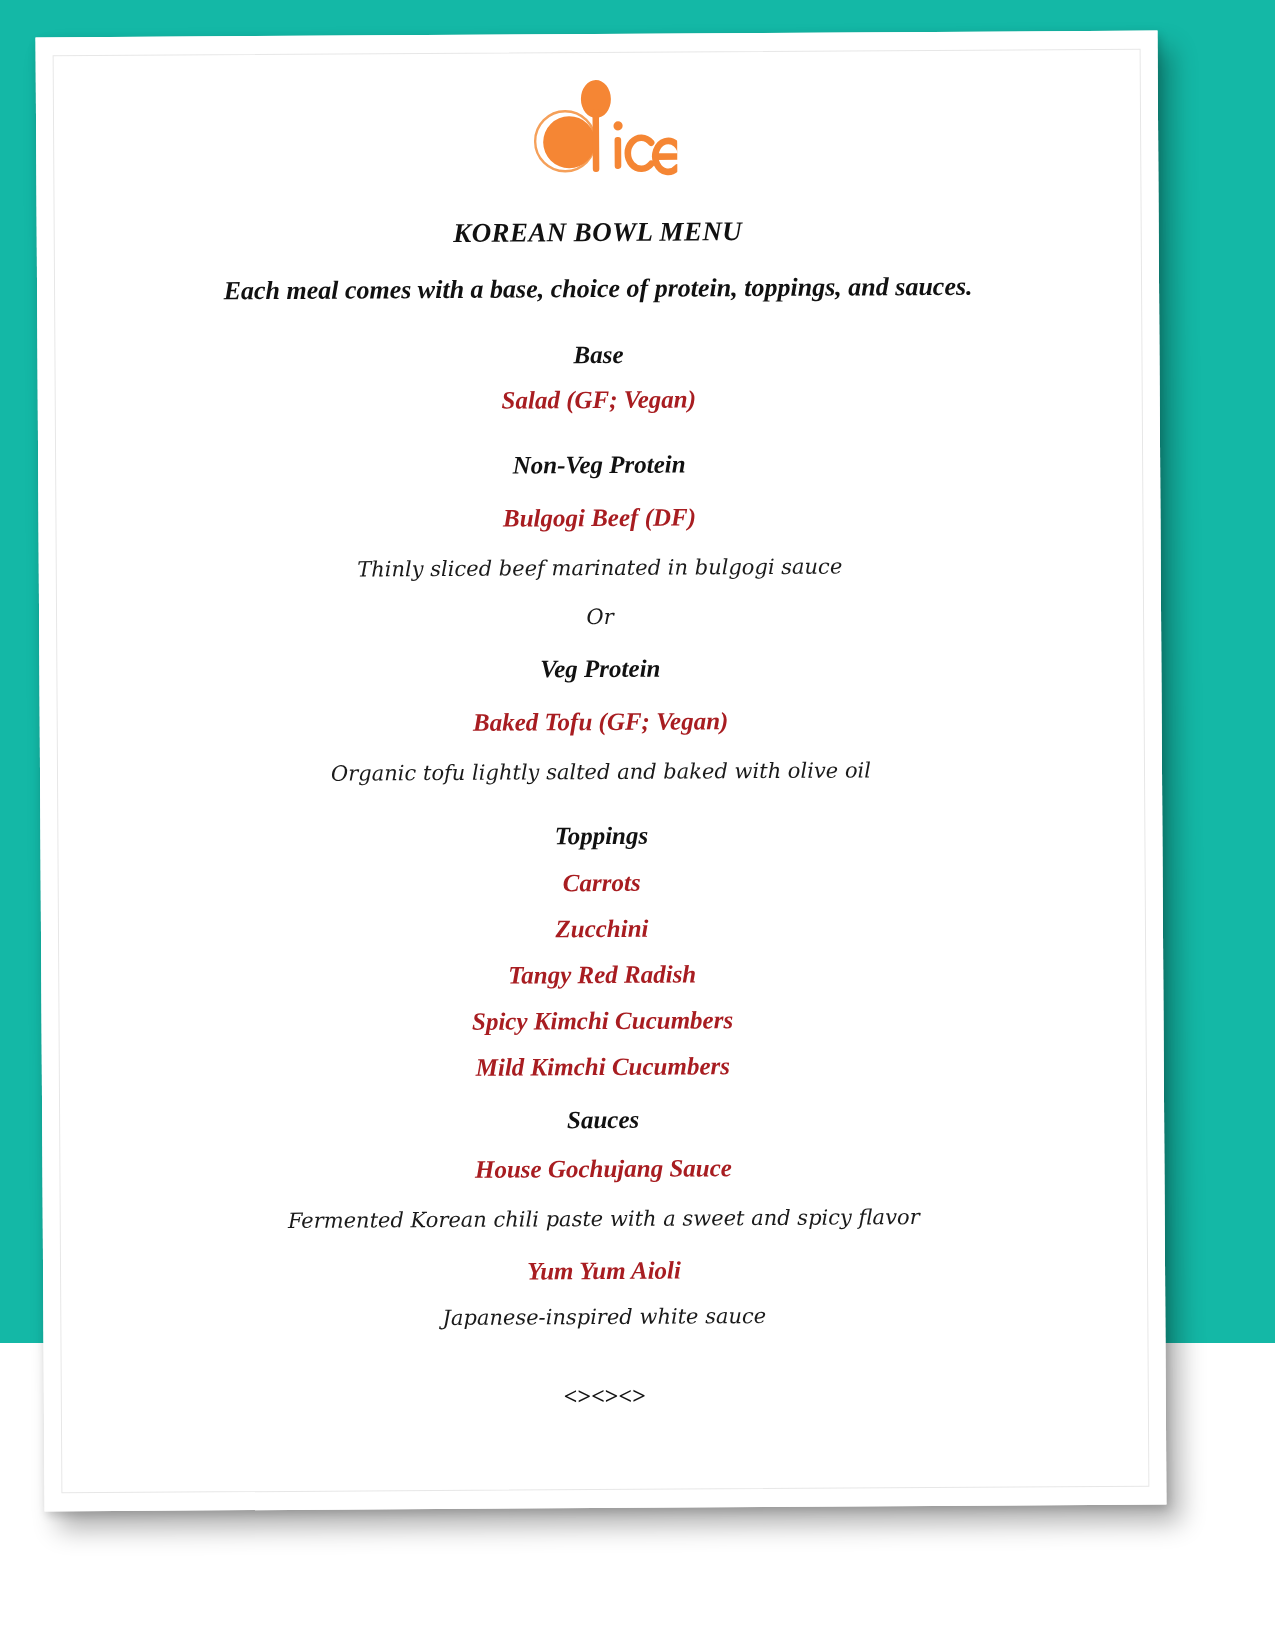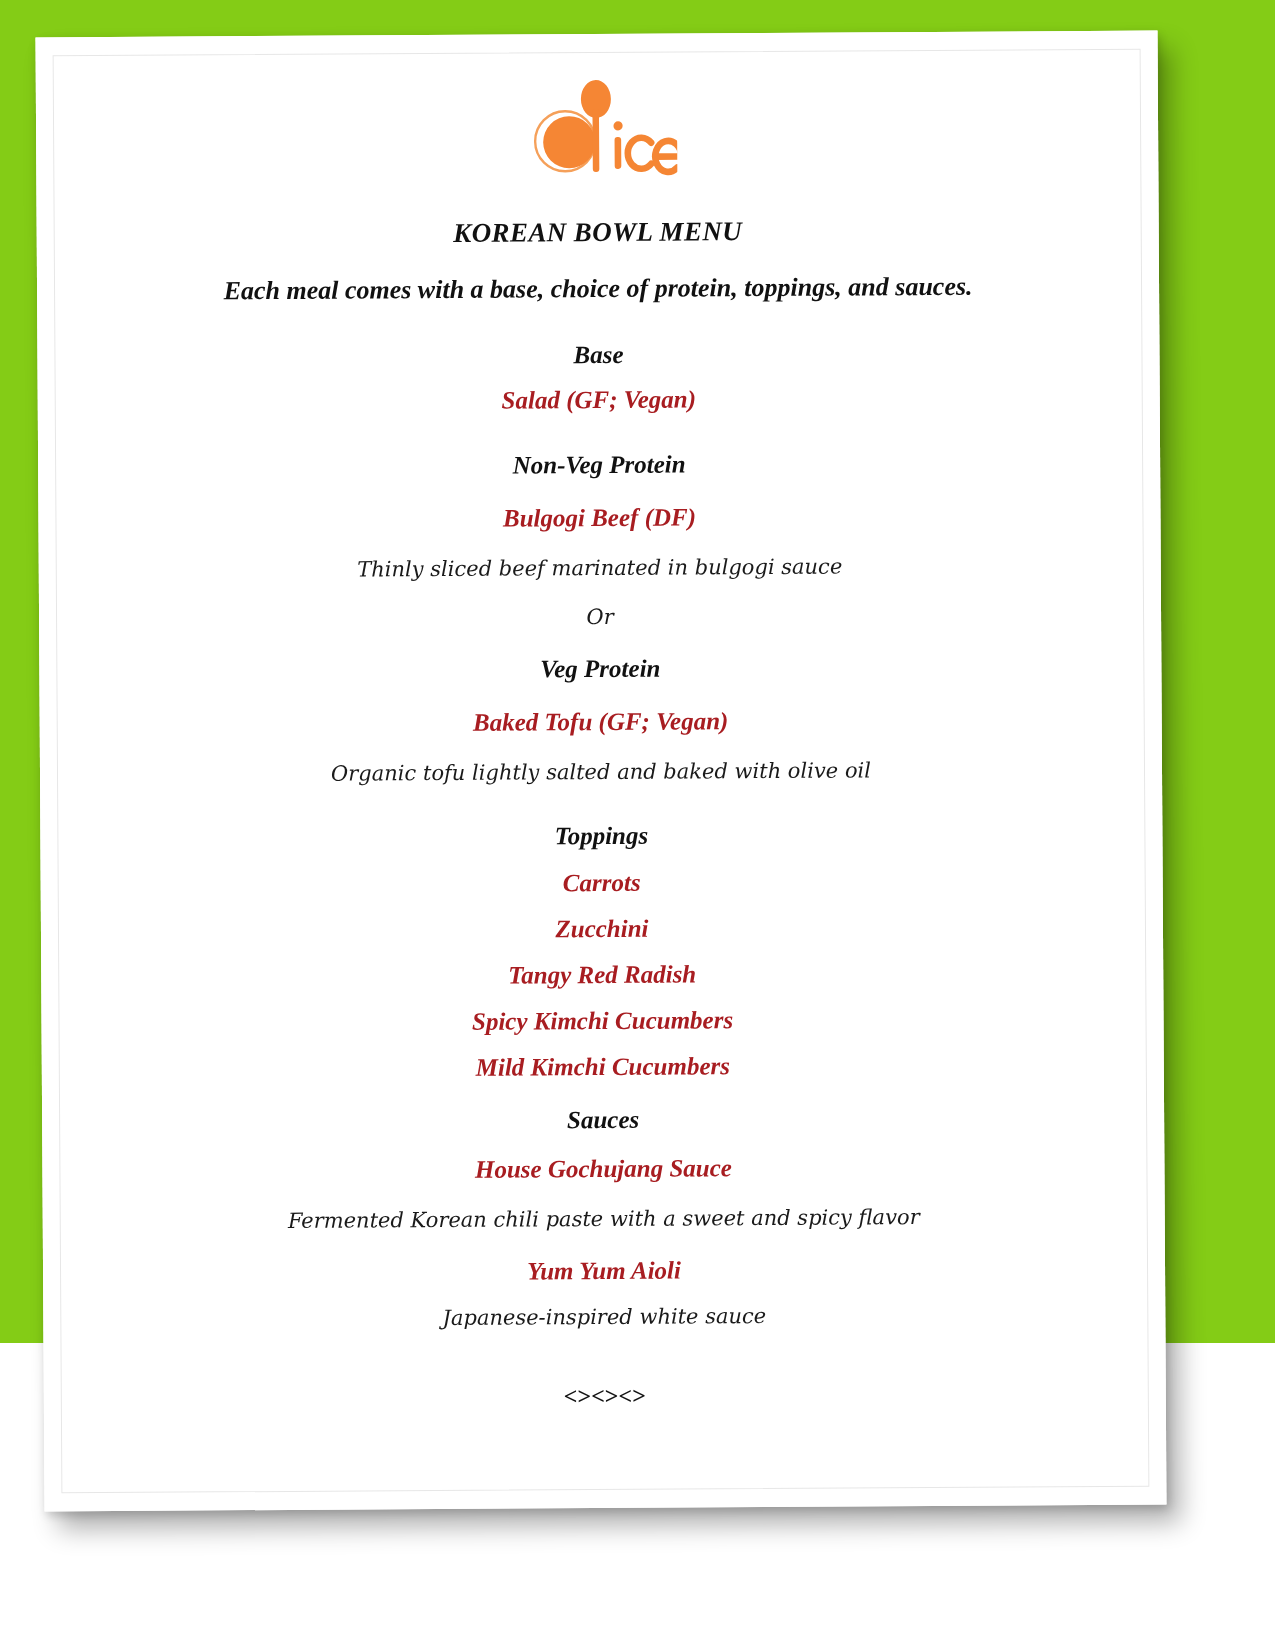--- a/index.html
+++ b/index.html
@@ -12,21 +12,21 @@
     background: #ffffff;
     font-family: "Liberation Serif", serif;
     overflow: hidden;
   }
 
   
   .canvas {
     position: relative;
     width: 1275px;
     height: 1343px;
-    background: #84cc16;
+    background: #14b8a6;
   }
 
   .paper-shadow {
     position: absolute;
     left: 40px;
     top: 34px;
     width: 1122px;
     height: 1474px;
     background: #ffffff;
     box-shadow: 14px 18px 26px rgba(0,0,0,0.30),

